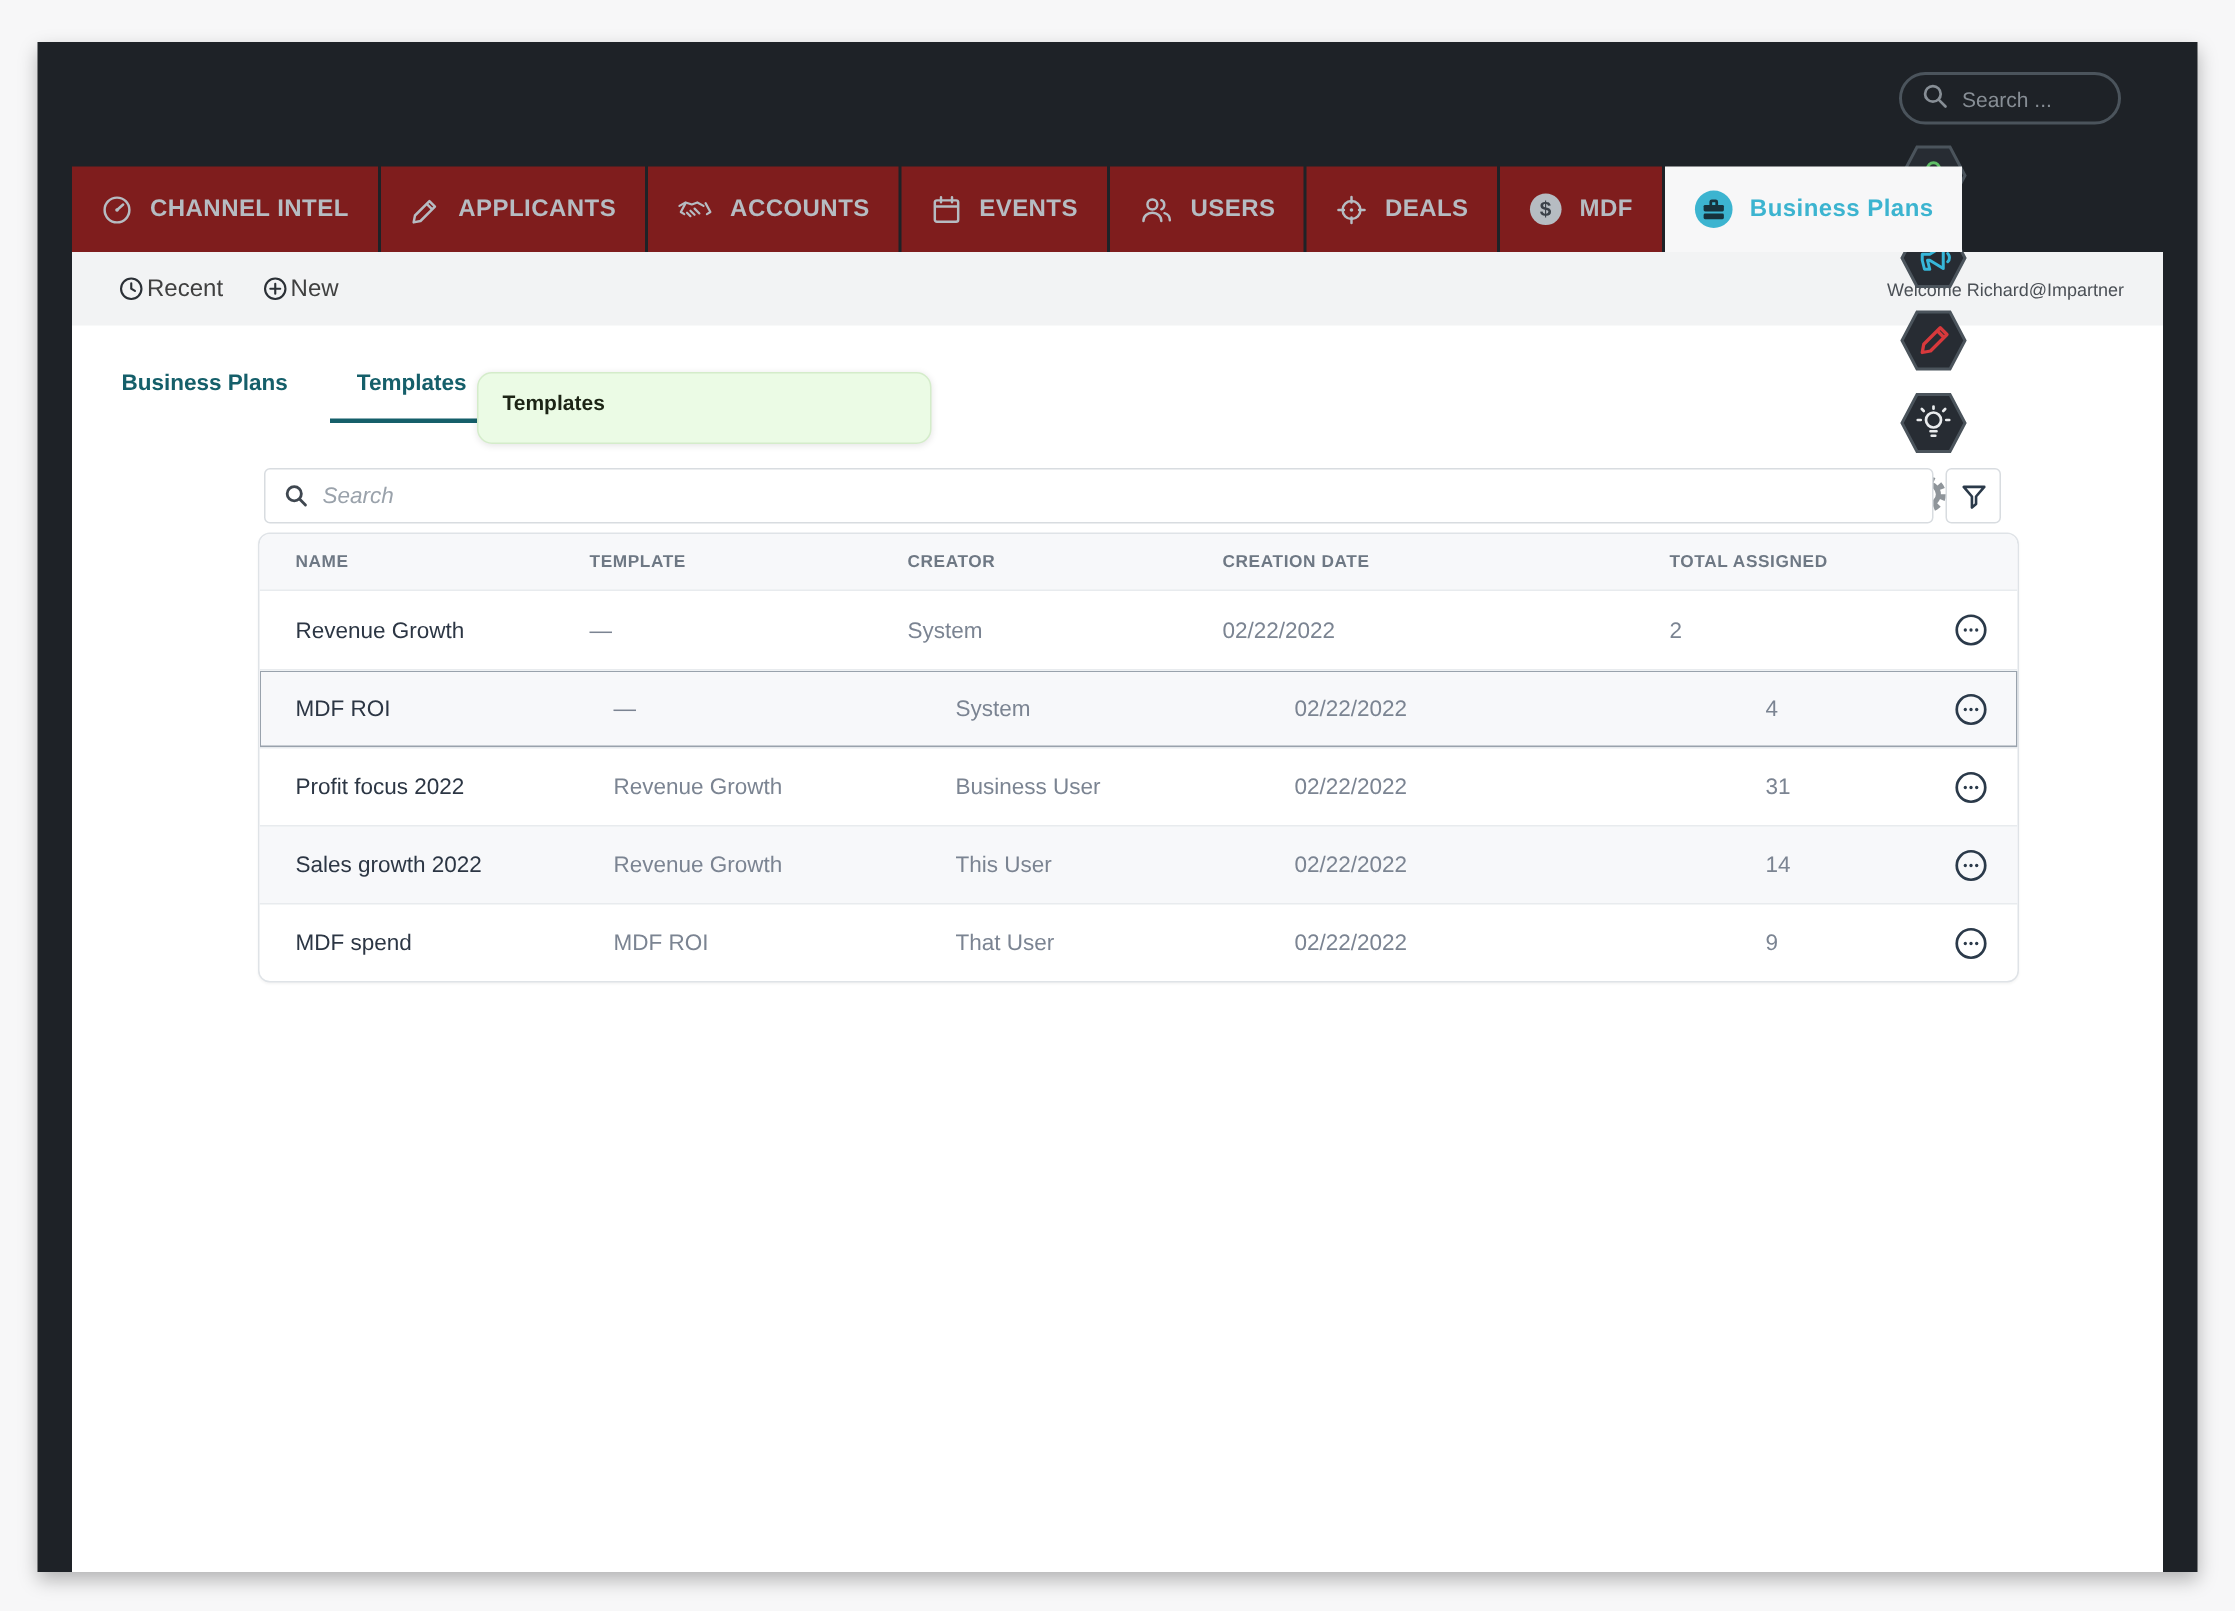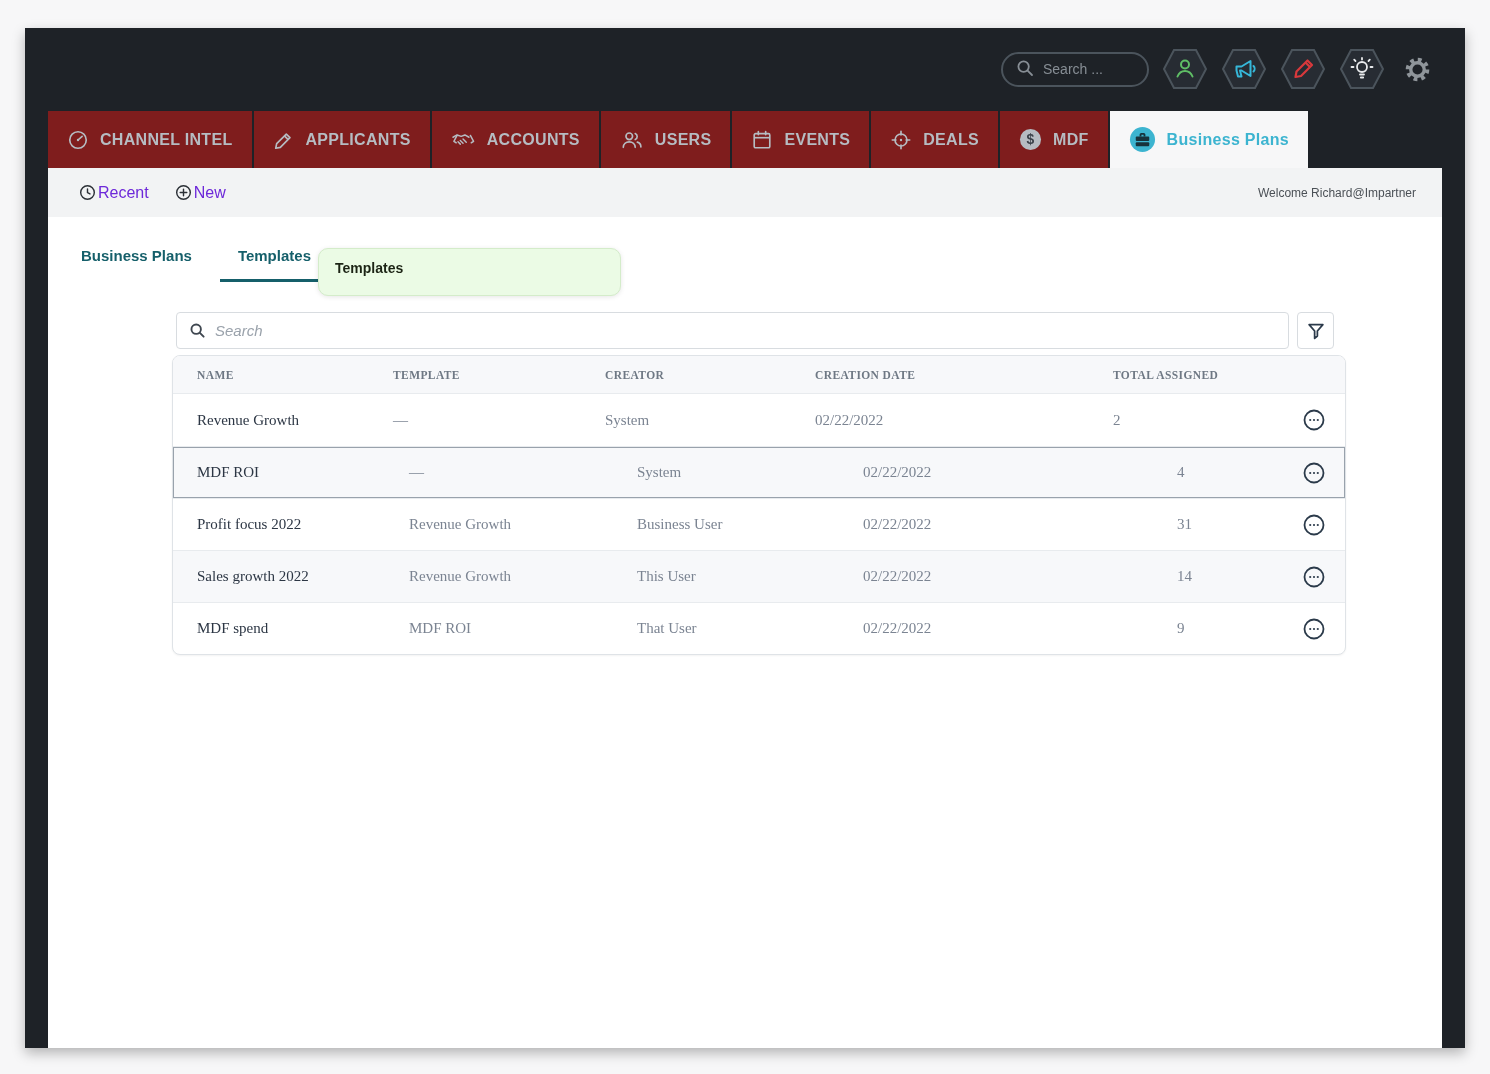--- a/index.html
+++ b/index.html
@@ -3,39 +3,39 @@
 <meta charset="utf-8">
 <style>
   * { margin:0; padding:0; box-sizing:border-box; }
   html,body { width:1490px; height:1074px; background:#f7f7f8; font-family:"Liberation Sans", sans-serif; position:relative; overflow:hidden; }
 
   .window { position:absolute; left:25px; top:28px; width:1440px; height:1020px;
             background:#1e2227; box-shadow:0 5px 12px rgba(0,0,0,.28); }
 
   
   .header { position:relative; height:140px; }
-  .header-top { position:absolute; top:20px; right:34px; display:flex; align-items:center; gap:13px; }
+  .header-top { position:absolute; top:20px; right:51px; display:flex; align-items:flex-start; gap:13px;flex-direction:column; }
   .search-pill { width:148px; height:35px; border:2px solid #4b545c; border-radius:18px;
                  display:flex; align-items:center; gap:9px; padding:0 13px; cursor:text; background:transparent; }
   .search-pill span { color:#878e95; font-size:14px; }
   .hexbtn { width:46px; height:42px; display:flex; align-items:center; justify-content:center; cursor:pointer; }
   .gearbtn { margin-left:6px; cursor:pointer; display:flex; align-items:center; }
 
   .tabs { position:absolute; left:23px; bottom:0; display:flex; gap:2px; }
   .tab { height:57px; background:#7f1d1d; color:#b6bcc2; display:flex; align-items:center; gap:11px;
          padding:0 19px; font-size:16px; font-weight:bold; letter-spacing:.3px; cursor:pointer; white-space:nowrap; }
   .tab.active { background:#f7f7f8; color:#3cb4d0; }
 
   
   .content { margin:0 23px; height:880px; background:#ffffff; }
 
   .welcome-bar { height:49px; background:#f2f3f4; display:flex; align-items:center;
                  justify-content:space-between; padding:0 26px 0 31px; }
   .wb-left { display:flex; align-items:center; gap:26px; }
-  .wb-item { display:flex; align-items:center; gap:2px; font-size:16px; color:#6d28d9; cursor:pointer; }
+  .wb-item { display:flex; align-items:center; gap:2px; font-size:16px; color:#404040; cursor:pointer; }
   .welcome-text { font-size:12px; color:#4b5056; }
 
   .main { position:relative; height:831px; }
 
   .subtabs { position:absolute; top:30px; left:33px; display:flex; gap:28px; }
   .subtab { font-size:15px; font-weight:bold; color:#155f6a; padding-bottom:15px;
             border-bottom:3px solid transparent; cursor:pointer; }
   .subtab.active { padding-left:18px; padding-right:18px; border-bottom-color:#155f6a; }
 
   .tooltip { position:absolute; top:31px; left:270px; width:303px; z-index:6;
@@ -46,21 +46,21 @@
 
   .search-row { position:absolute; top:95px; left:128px; width:1158px; display:flex; gap:8px;font-style:italic; }
   .search-input { flex:1; height:37px; border:1px solid #d8dce0; border-radius:4px; background:#fff;
                   display:flex; align-items:center; gap:9px; padding:0 12px; cursor:text; }
   .search-input span { color:#9aa2ab; font-size:15px; }
   .filter-btn { width:37px; height:37px; border:1px solid #d8dce0; border-radius:4px; background:#fff;
                 display:flex; align-items:center; justify-content:center; cursor:pointer; }
 
   .table { position:absolute; top:138px; left:124px; width:1174px;
            border:1px solid #dfe3e7; border-radius:8px; background:#fff; overflow:hidden;
-           box-shadow:0 1px 2px rgba(0,0,0,.05);font-family:Liberation Serif, serif; }
+           box-shadow:0 1px 2px rgba(0,0,0,.05); }
   .tgrid { display:grid; grid-template-columns:220px 212px 210px 298px 1fr 62px; align-items:center; }
   .thead { height:38px; background:#f7f8fa; color:#6e7884; font-size:11.5px; font-weight:bold;
            letter-spacing:.4px; border-bottom:1px solid #e8ebee; }
   .thead > div:first-child, .row > div:first-child { padding-left:24px; }
   .row { height:52px; font-size:15px; color:#7b8492; cursor:pointer; }
   .row + .row { border-top:1px solid #e8ebee;gap:16px; }
   .row:nth-child(even) { background:#f7f8fa; }
   .row.selected { background:#f7f8fa; box-shadow:inset 0 0 0 1px #99a2ac; }
   .cell-name { color:#2c3644; }
   .dots-btn { justify-self:center; width:26px; height:26px; display:flex; align-items:center;
@@ -152,35 +152,35 @@
       <div class="tab">
         <svg width="25" height="22" viewBox="0 0 26 24" fill="none" stroke="currentColor" stroke-width="1.6" stroke-linecap="round" stroke-linejoin="round">
           <path d="M1.5 9 l4.5-2.5 4.5 1.5 4-1.5 4.5 2.5"></path>
           <path d="M6 7 l-3.5 6.5 2.5 1.5"></path>
           <path d="M20.5 7 l3.5 6.5 -2.5 1.5"></path>
           <path d="M7 14 l2.5 2.5 M9.5 12.5 l3 3 M12.5 11 l3.5 3.5"></path>
         </svg>
         <span>ACCOUNTS</span>
       </div>
       <div class="tab">
+        <svg width="22" height="22" viewBox="0 0 24 24" fill="none" stroke="currentColor" stroke-width="1.8">
+          <rect x="3.5" y="5" width="17" height="15.5" rx="1.5"></rect>
+          <path d="M3.5 9.5 h17"></path>
+          <path d="M8 2.8 v3.5 M16 2.8 v3.5" stroke-linecap="round"></path>
+        </svg>
+        <span>EVENTS</span>
+      </div>
+      <div class="tab">
         <svg width="24" height="22" viewBox="0 0 26 24" fill="none" stroke="currentColor" stroke-width="1.8" stroke-linecap="round">
           <circle cx="10" cy="8" r="3.6"></circle>
           <path d="M3.5 20 c0-3.6 2.9-6 6.5-6 s6.5 2.4 6.5 6"></path>
           <path d="M16.5 4.9 a3.6 3.6 0 0 1 0 6.6"></path>
           <path d="M18.8 14.3 c2.5 0.7 3.9 2.7 3.9 5.2"></path>
         </svg>
         <span>USERS</span>
-      </div>
-      <div class="tab">
-        <svg width="22" height="22" viewBox="0 0 24 24" fill="none" stroke="currentColor" stroke-width="1.8">
-          <rect x="3.5" y="5" width="17" height="15.5" rx="1.5"></rect>
-          <path d="M3.5 9.5 h17"></path>
-          <path d="M8 2.8 v3.5 M16 2.8 v3.5" stroke-linecap="round"></path>
-        </svg>
-        <span>EVENTS</span>
       </div>
       <div class="tab">
         <svg width="22" height="22" viewBox="0 0 24 24" fill="none" stroke="currentColor" stroke-width="1.8">
           <circle cx="12" cy="12" r="6.5"></circle>
           <path d="M12 2.5 v4 M12 17.5 v4 M2.5 12 h4 M17.5 12 h4" stroke-linecap="round"></path>
           <circle cx="12" cy="12" r="1.3" fill="currentColor" stroke="none"></circle>
         </svg>
         <span>DEALS</span>
       </div>
       <div class="tab">

